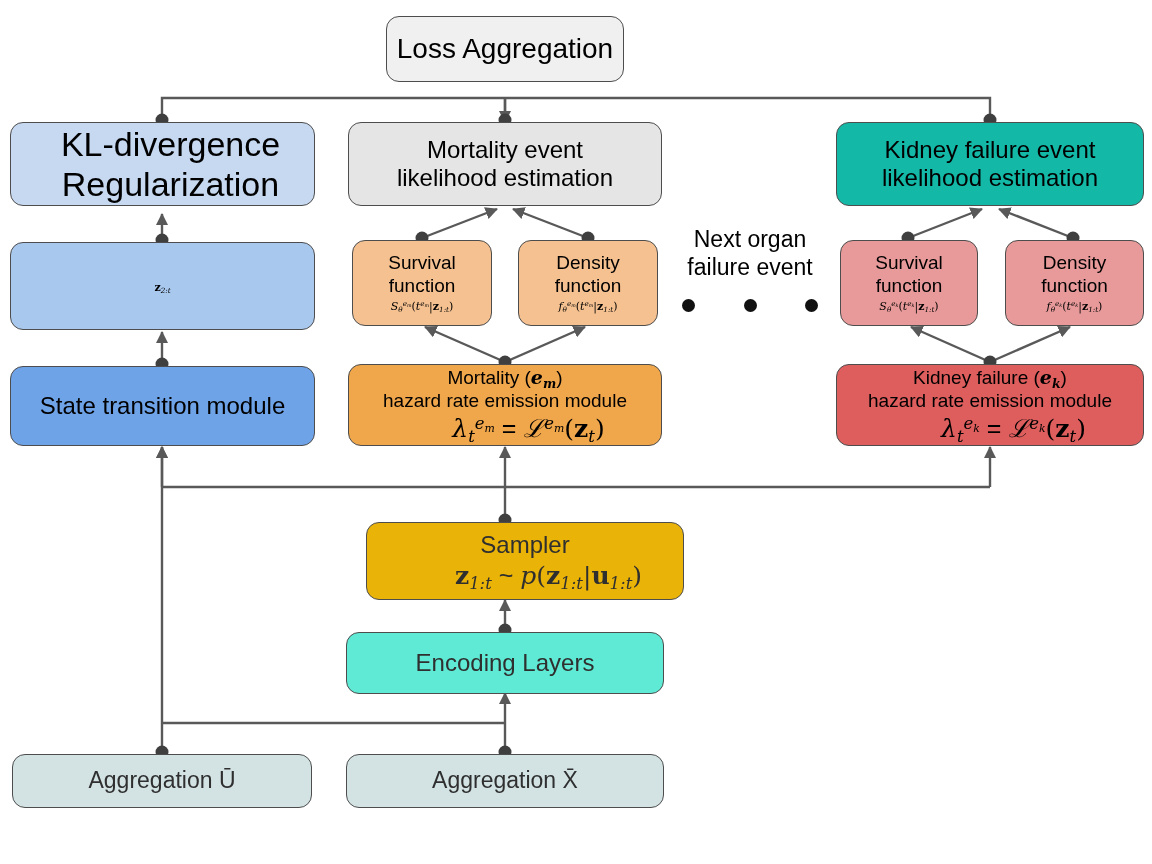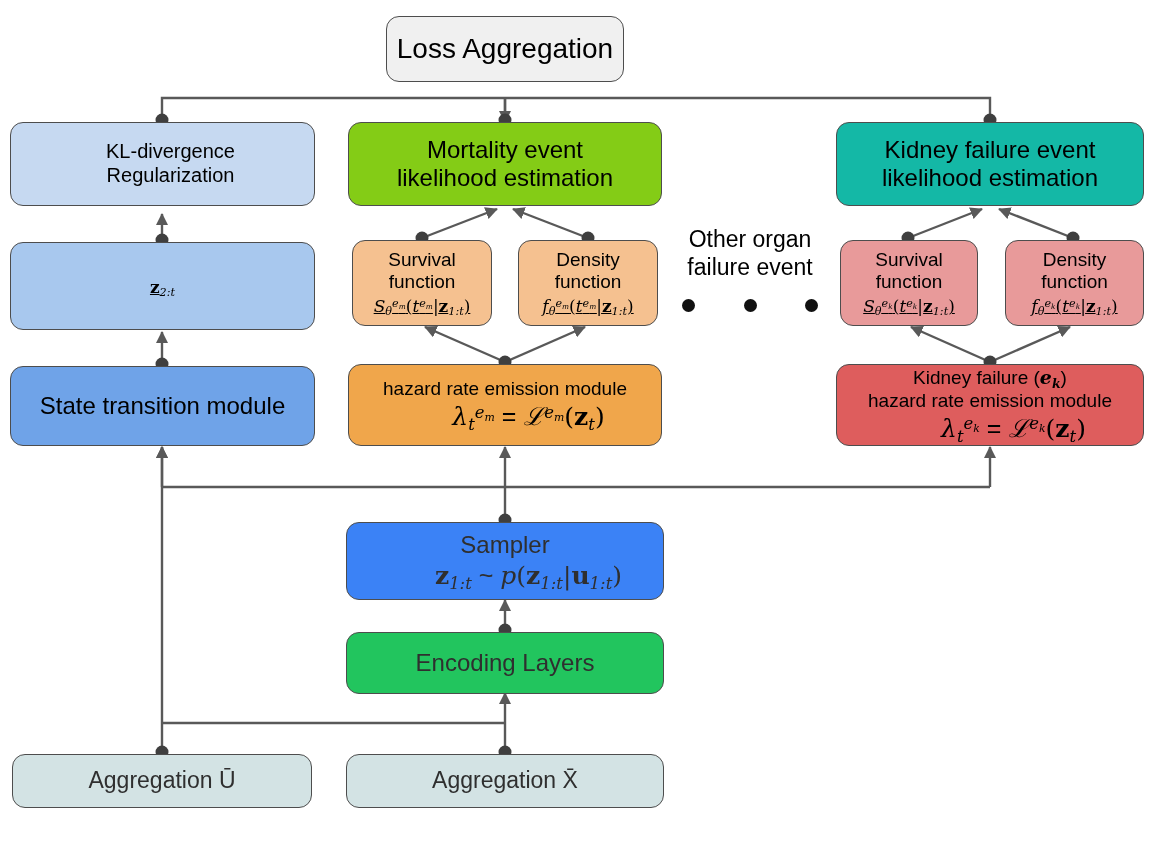--- a/index.html
+++ b/index.html
@@ -34,38 +34,38 @@
     color: #000000;
     line-height: 1.18;
   }
   .node .ln { display: block; width: 100%; }
 
   
   .c-gray   { background: #f0f0f0; }
   .c-blue1  { background: #c6d9f1; }
   .c-blue2  { background: #a8c8ee; }
   .c-blue3  { background: #6fa3e8; }
-  .c-or1    { background: #84cc16; }
+  .c-or1    { background: #e5e5e5; }
   .c-or2    { background: #f5c190; }
   .c-or3    { background: #f0a64b; }
   .c-pk1    { background: #14b8a6; }
   .c-pk2    { background: #e89a9a; }
   .c-pk3    { background: #de5d5d; }
   .c-teal1  { background: #d3e3e4; }
-  .c-teal2  { background: #22c55e; }
-  .c-teal3  { background: #3b82f6; }
+  .c-teal2  { background: #5eead4; }
+  .c-teal3  { background: #eab308; margin-left: 20px; }
 
   
   .t-loss   { font-size: 28px; }
-  .t-big    { font-size: 20px; padding-left: 16px; }
+  .t-big    { font-size: 34px; padding-left: 16px; }
   .t-mid    { font-size: 24px; }
   .t-small  { font-size: 19px; }
   .t-label  { font-size: 23px; }
 
-  .sub { font-size: 17px; margin-top: 3px; text-decoration: underline; }
+  .sub { font-size: 11px; margin-top: 3px; }
   .sub-lg { font-size: 25px; margin-top: 2px; padding-left: 47px; }
 
   
   .mathit { font-family: "DejaVu Serif", serif; font-style: italic; }
   .mathrm { font-family: "DejaVu Serif", serif; }
   .bfv { font-family: "DejaVu Serif", serif; font-weight: bold; font-style: normal; }
   sub, sup { font-size: 0.66em; line-height: 0; }
   sub { vertical-align: -0.28em; }
   sup { vertical-align: 0.48em; }
 
@@ -181,20 +181,21 @@
     <span class="ln sub"><span class="mathit">S</span><sub class="mathit">θ</sub><sup class="mathit">e<sub>m</sub></sup><span class="mathrm">(</span><span class="mathit">t</span><sup class="mathit">e<sub>m</sub></sup><span class="mathrm">|</span><span class="bfv">z</span><sub class="mathit">1:t</sub><span class="mathrm">)</span></span>
   </div>
 
   <div class="node c-or2 t-small" style="left:518px; top:240px; width:140px; height:86px;">
     <span class="ln">Density</span>
     <span class="ln">function</span>
     <span class="ln sub"><span class="mathit">f</span><sub class="mathit">θ</sub><sup class="mathit">e<sub>m</sub></sup><span class="mathrm">(</span><span class="mathit">t</span><sup class="mathit">e<sub>m</sub></sup><span class="mathrm">|</span><span class="bfv">z</span><sub class="mathit">1:t</sub><span class="mathrm">)</span></span>
   </div>
 
   <div class="node c-or3 t-small" style="left:348px; top:364px; width:314px; height:82px;">
+    <span class="ln">Mortality (<span class="mathit"><b>e<sub>m</sub></b></span>)</span>
     <span class="ln">hazard rate emission module</span>
     <span class="ln sub-lg"><span class="mathit">λ</span><sub class="mathit">t</sub><sup class="mathit">e<sub>m</sub></sup> = <span class="mathrm" style="font-style:italic">ℒ</span><sup class="mathit">e<sub>m</sub></sup><span class="mathrm">(</span><span class="bfv">z</span><sub class="mathit">t</sub><span class="mathrm">)</span></span>
   </div>
 
   <div class="node c-pk1 t-mid" style="left:836px; top:122px; width:308px; height:84px;">
     <span class="ln">Kidney failure event</span>
     <span class="ln">likelihood estimation</span>
   </div>
 
   <div class="node c-pk2 t-small" style="left:840px; top:240px; width:138px; height:86px;">
@@ -209,21 +210,21 @@
     <span class="ln sub"><span class="mathit">f</span><sub class="mathit">θ</sub><sup class="mathit">e<sub>k</sub></sup><span class="mathrm">(</span><span class="mathit">t</span><sup class="mathit">e<sub>k</sub></sup><span class="mathrm">|</span><span class="bfv">z</span><sub class="mathit">1:t</sub><span class="mathrm">)</span></span>
   </div>
 
   <div class="node c-pk3 t-small" style="left:836px; top:364px; width:308px; height:82px;">
     <span class="ln">Kidney failure (<span class="mathit"><b>e<sub>k</sub></b></span>)</span>
     <span class="ln">hazard rate emission module</span>
     <span class="ln sub-lg"><span class="mathit">λ</span><sub class="mathit">t</sub><sup class="mathit">e<sub>k</sub></sup> = <span class="mathrm" style="font-style:italic">ℒ</span><sup class="mathit">e<sub>k</sub></sup><span class="mathrm">(</span><span class="bfv">z</span><sub class="mathit">t</sub><span class="mathrm">)</span></span>
   </div>
 
   <div class="note" style="left:672px; top:226px; width:156px;">
-    <span class="ln">Other organ</span>
+    <span class="ln">Next organ</span>
     <span class="ln">failure event</span>
   </div>
   <div class="dots" style="left:682px; top:297px; width:136px; height:16px;">
     <span></span>
     <span></span>
     <span></span>
   </div>
 
   <div class="node c-teal3 t-mid" style="left:346px; top:522px; width:318px; height:78px; color:#2f2f2f;">
     <span class="ln">Sampler</span>

